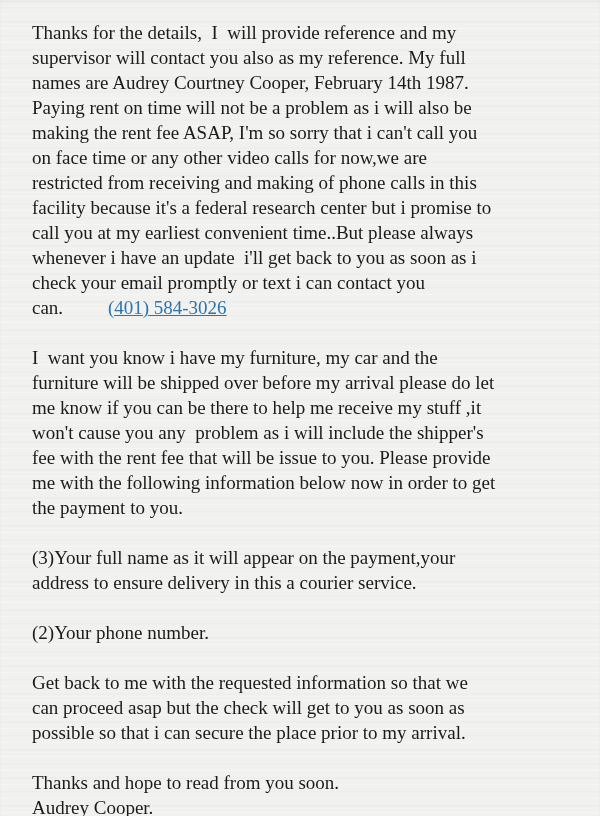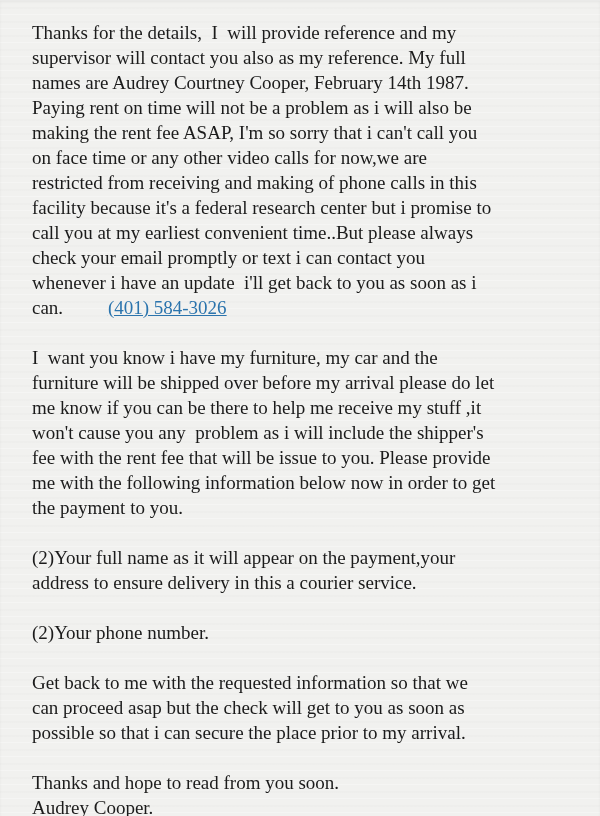--- a/index.html
+++ b/index.html
@@ -52,37 +52,37 @@
   <p class="para">
     <span class="line">Thanks for the details,  I  will provide reference and my</span>
     <span class="line">supervisor will contact you also as my reference. My full</span>
     <span class="line">names are Audrey Courtney Cooper, February 14th 1987.</span>
     <span class="line">Paying rent on time will not be a problem as i will also be</span>
     <span class="line">making the rent fee ASAP, I'm so sorry that i can't call you</span>
     <span class="line">on face time or any other video calls for now,we are</span>
     <span class="line">restricted from receiving and making of phone calls in this</span>
     <span class="line">facility because it's a federal research center but i promise to</span>
     <span class="line">call you at my earliest convenient time..But please always</span>
+    <span class="line">whenever i have an update  i'll get back to you as soon as i</span>
     <span class="line">check your email promptly or text i can contact you</span>
-    <span class="line">whenever i have an update  i'll get back to you as soon as i</span>
     <span class="line"><span>can. </span><a class="phone-link">(401) 584-3026</a></span>
   </p>
 
   <p class="para">
     <span class="line">I  want you know i have my furniture, my car and the</span>
     <span class="line">furniture will be shipped over before my arrival please do let</span>
     <span class="line">me know if you can be there to help me receive my stuff ,it</span>
     <span class="line">won't cause you any  problem as i will include the shipper's</span>
     <span class="line">fee with the rent fee that will be issue to you. Please provide</span>
     <span class="line">me with the following information below now in order to get</span>
     <span class="line">the payment to you.</span>
   </p>
 
   <p class="para">
-    <span class="line">(2)Your full name as it will appear on the payment,your</span>
+    <span class="line">(3)Your full name as it will appear on the payment,your</span>
     <span class="line">address to ensure delivery in this a courier service.</span>
   </p>
 
   <p class="para">
     <span class="line">(2)Your phone number.</span>
   </p>
 
   <p class="para">
     <span class="line">Get back to me with the requested information so that we</span>
     <span class="line">can proceed asap but the check will get to you as soon as</span>

